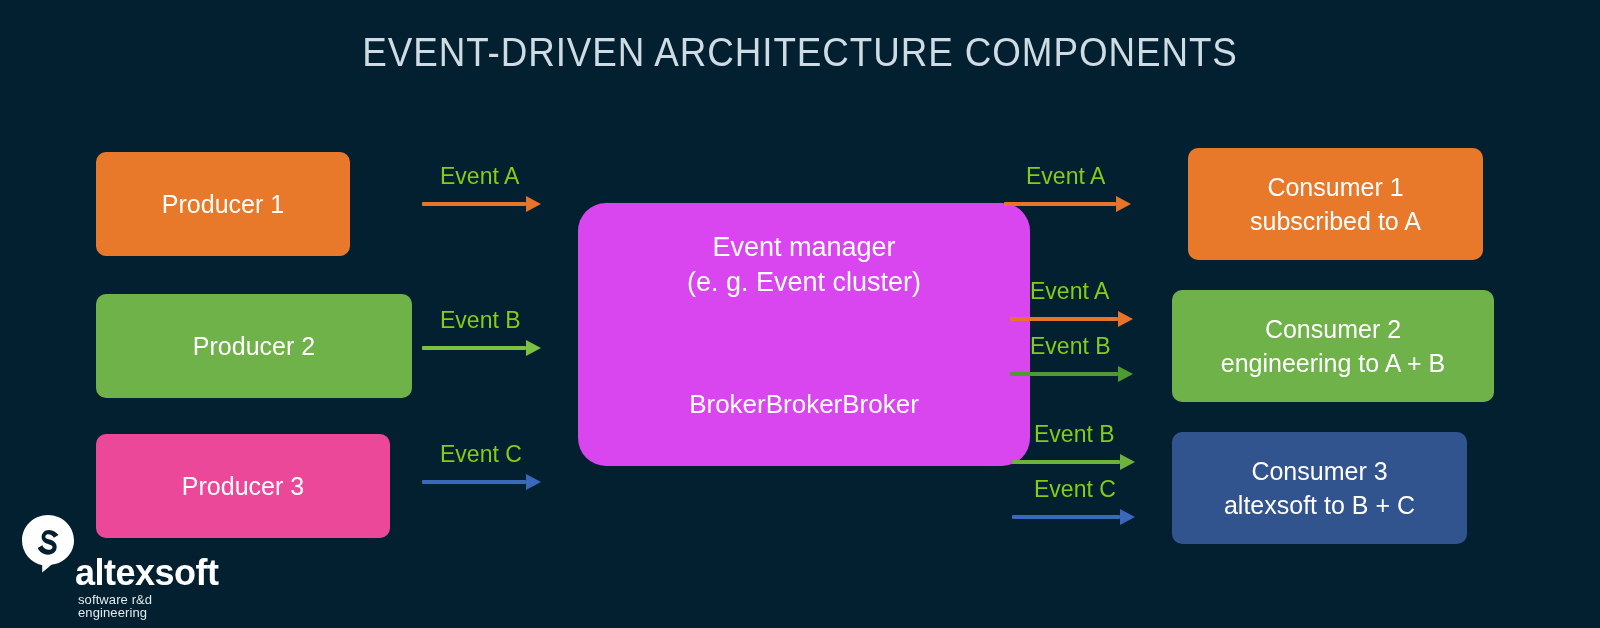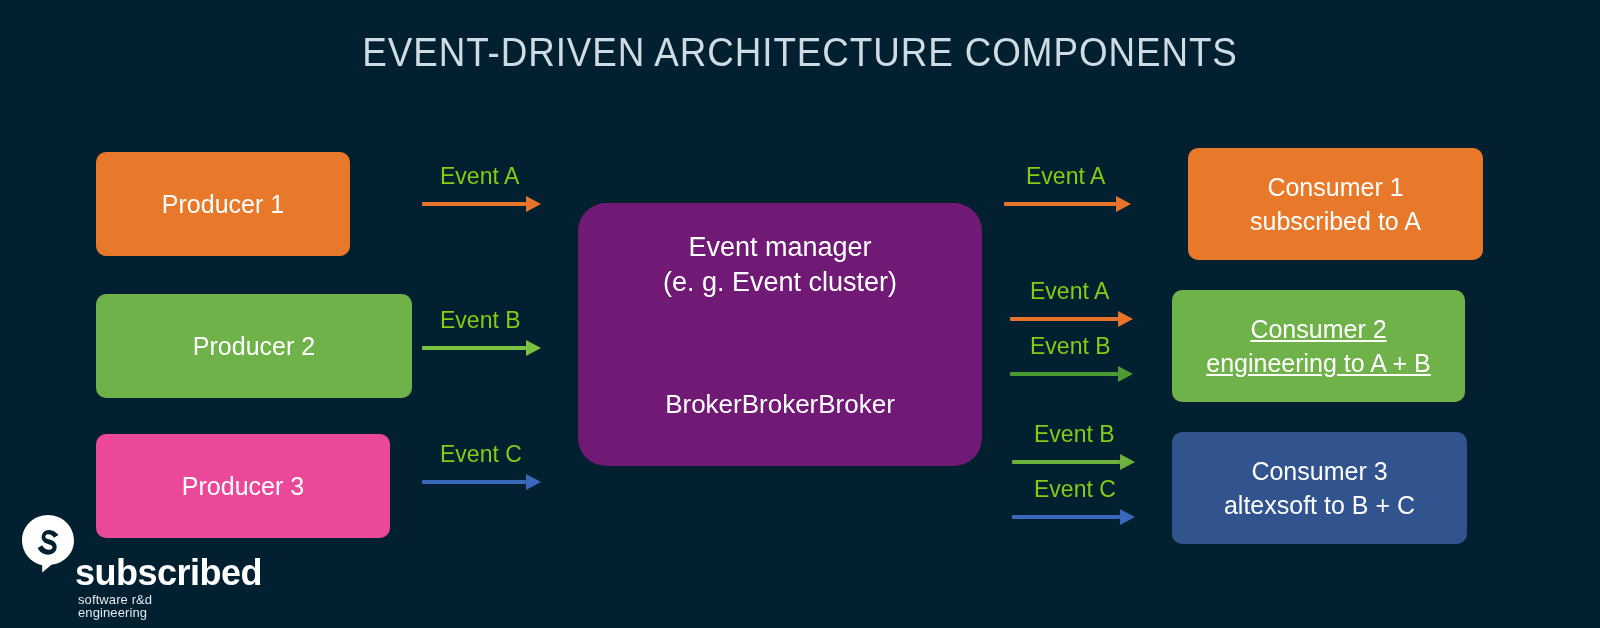--- a/index.html
+++ b/index.html
@@ -149,39 +149,39 @@
   <div class="node" style="left:96px; top:152px; width:254px; height:104px; background:#e8792b;">
     <span>Producer 1</span>
   </div>
   <div class="node" style="left:96px; top:294px; width:316px; height:104px; background:#6fb24a;">
     <span>Producer 2</span>
   </div>
   <div class="node" style="left:96px; top:434px; width:294px; height:104px; background:#ec4899;">
     <span>Producer 3</span>
   </div>
 
-  <div class="node center" style="left:578px; top:203px; width:404px; height:263px; background:#701a75;">
+  <div class="node center" style="left:578px; top:203px; width:452px; height:263px; background:#d946ef;">
     <div class="center-title">
       <div>Event manager</div>
       <div>(e. g. Event cluster)</div>
     </div>
     <div class="broker-row">
       <span>Broker</span>
       <span>Broker</span>
       <span>Broker</span>
     </div>
   </div>
 
   <div class="node" style="left:1172px; top:148px; width:295px; height:112px; background:#e8792b;margin-left:16px;">
     <div>
       <div>Consumer 1</div>
       <div>subscribed to A</div>
     </div>
   </div>
-  <div class="node" style="left:1172px; top:290px; width:293px; height:112px; background:#6fb24a;text-decoration:underline;">
+  <div class="node" style="left:1172px; top:290px; width:322px; height:112px; background:#6fb24a;">
     <div>
       <div>Consumer 2</div>
       <div>engineering to A + B</div>
     </div>
   </div>
   <div class="node" style="left:1172px; top:432px; width:295px; height:112px; background:#31548f;">
     <div>
       <div>Consumer 3</div>
       <div>altexsoft to B + C</div>
     </div>
@@ -233,17 +233,17 @@
   <div class="arrow" style="left:1012px; top:509px; width:122px;">
     <div class="shaft" style="width:108px; background:#3a68bb;"></div>
     <div class="head" style="left:108px; border-left:15px solid #3a68bb;"></div>
   </div>
 
   <div id="logo">
     <svg id="logo-mark" viewBox="0 0 56 60">
       <path fill="#ffffff" d="M27 1C12.6 1 1 12.4 1 26.5C1 38.6 9.6 48.7 21.2 51.3L21.2 58.5L30.5 50.8C44 49 53 38.7 53 26.5C53 12.4 41.4 1 27 1Z"></path>
       <path fill="#02202f" d="M31.6 16.8c-3.1-1.5-7-1.0-9.3 1.6c-2.2 2.4-2.3 6.2-0.3 8.7c1.5 1.9 3.9 2.7 6.1 3.3c1.2 0.3 2.6 0.7 3.2 1.9c0.5 1.1-0.1 2.5-1.2 3.0c-1.9 0.9-4.2 0.5-5.9-0.6c-1.3-0.8-2.3-2.0-2.9-3.4l-4.6 2.7c1.2 2.8 3.6 5.1 6.5 6.1c3.4 1.2 7.6 0.8 10.3-1.8c2.5-2.4 2.9-6.5 0.9-9.3c-1.6-2.2-4.3-3.1-6.8-3.7c-1.2-0.3-2.5-0.7-3.1-1.8c-0.5-1.0 0-2.3 1.0-2.8c1.6-0.8 3.6-0.4 5.0 0.5c1.0 0.6 1.8 1.5 2.4 2.5l4.5-2.6C36.3 19.5 34.2 17.8 31.6 16.8Z"></path>
     </svg>
-    <div id="logo-word">subscribed</div>
+    <div id="logo-word">altexsoft</div>
     <div id="logo-tag">software r&amp;d engineering</div>
   </div>
 
 </div>
 
 </body></html>

